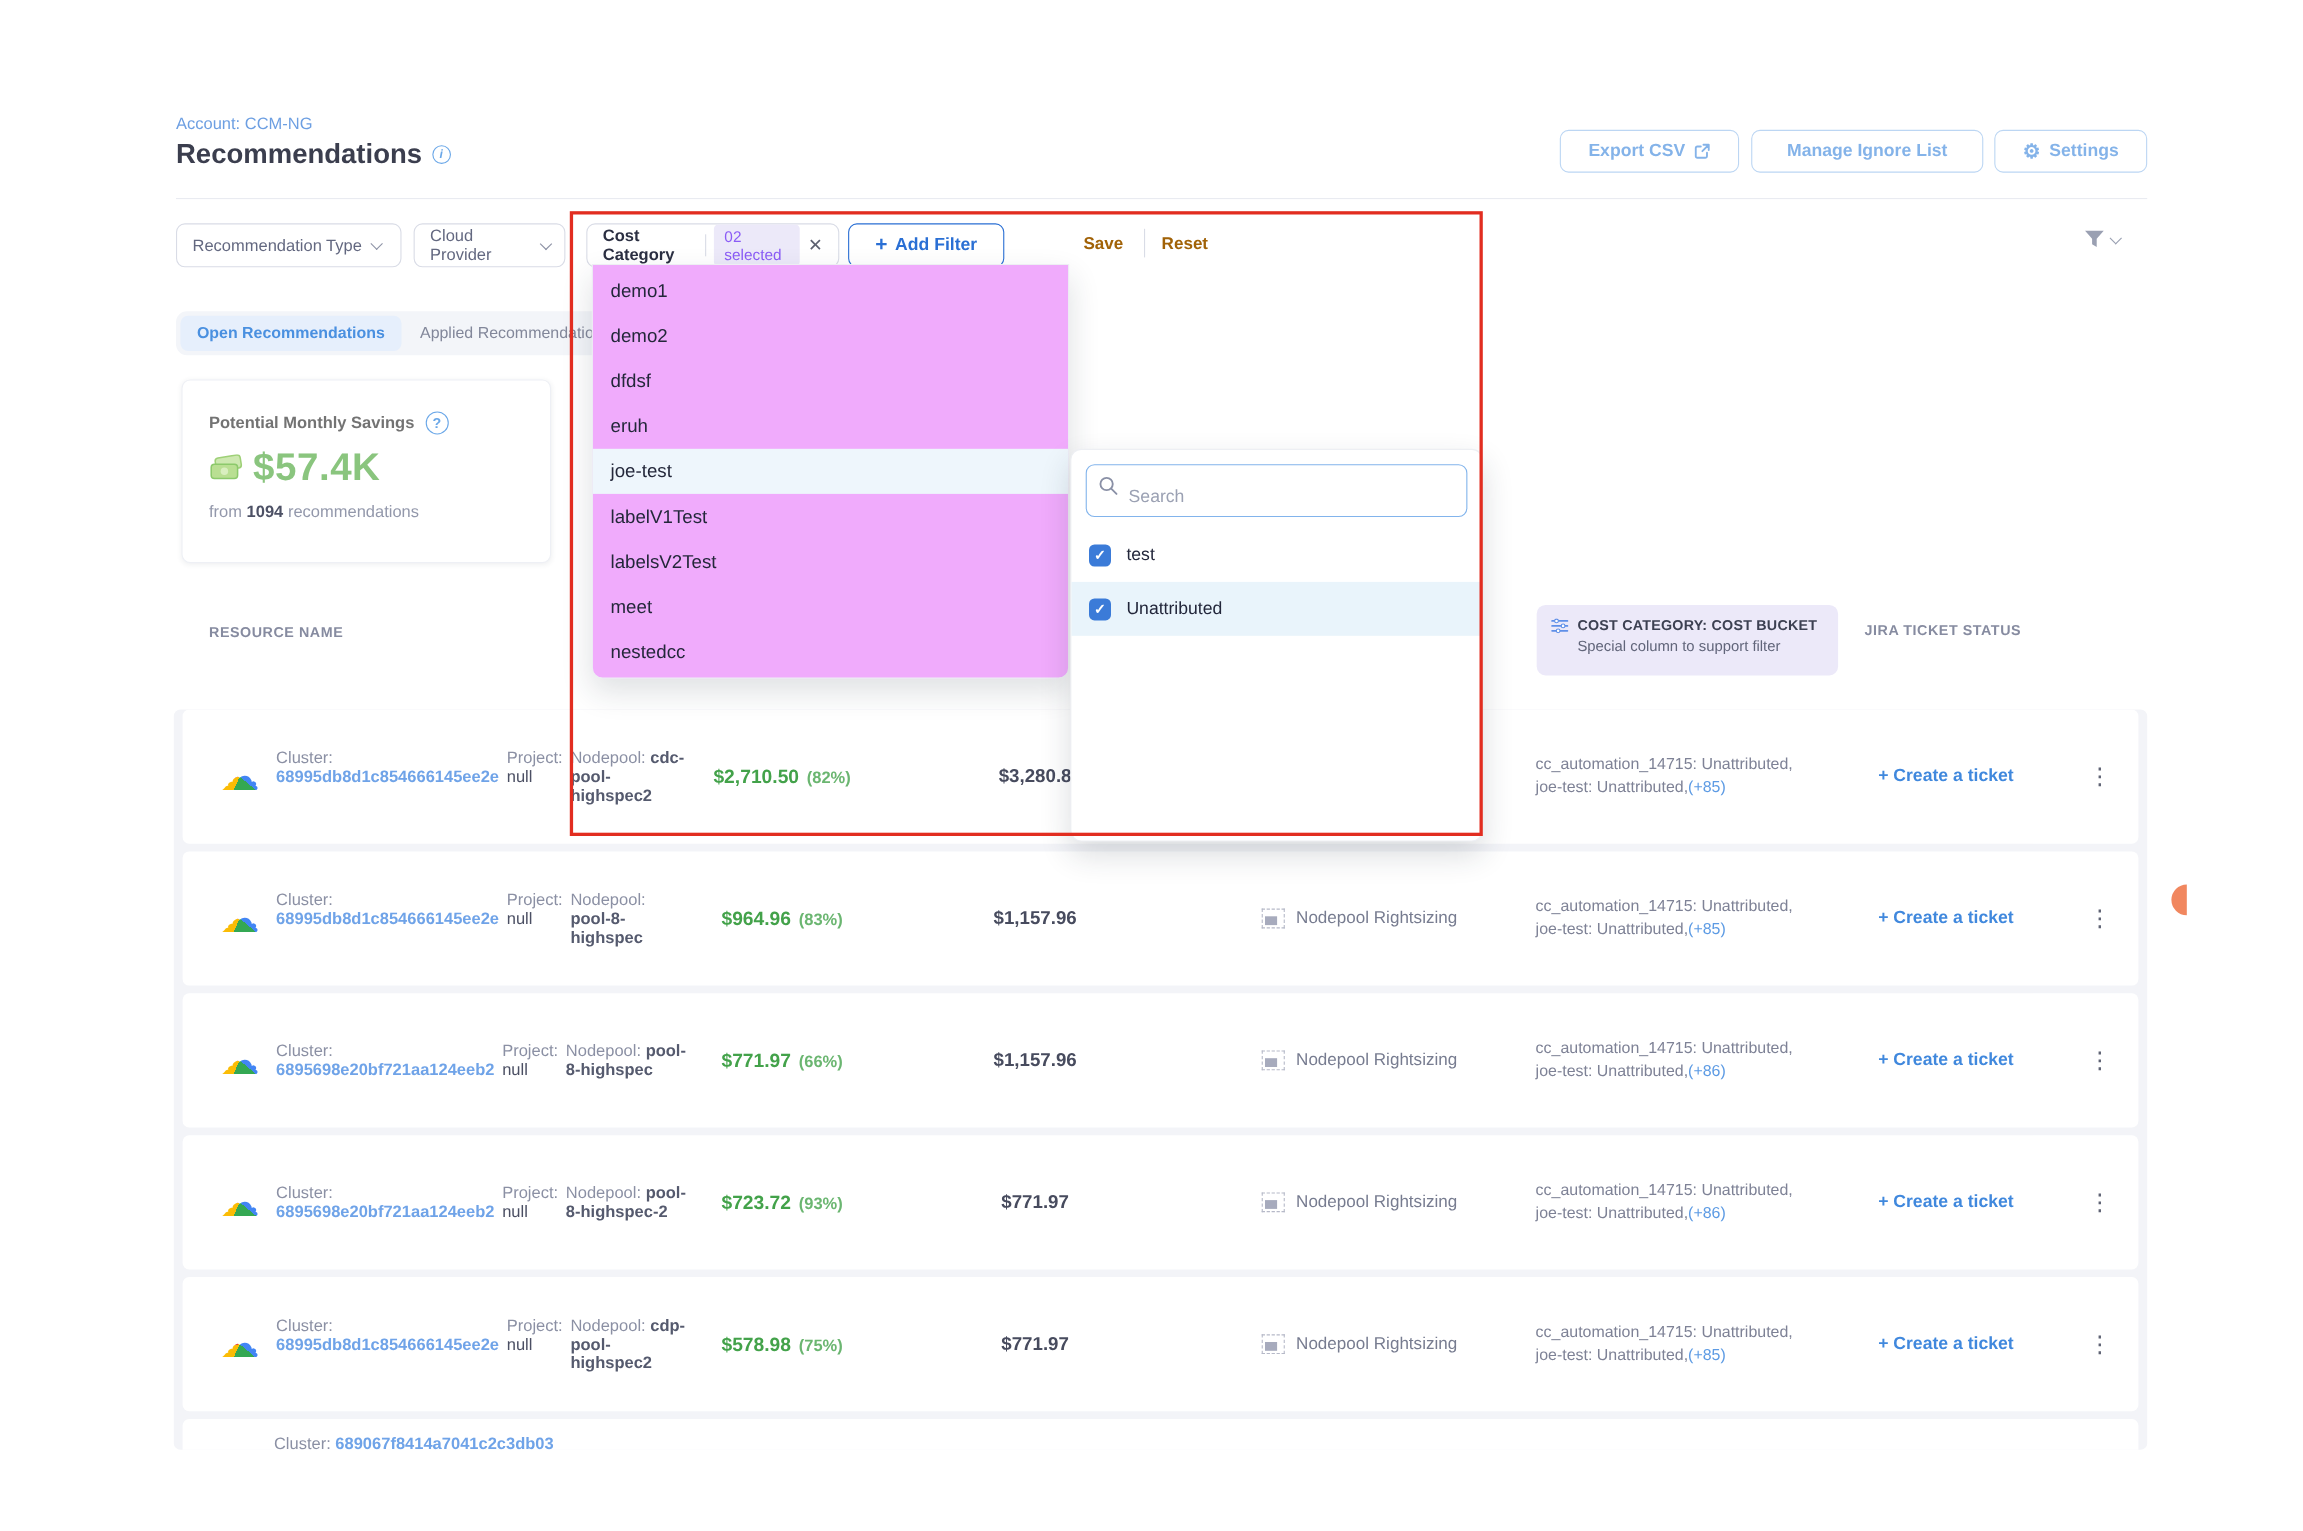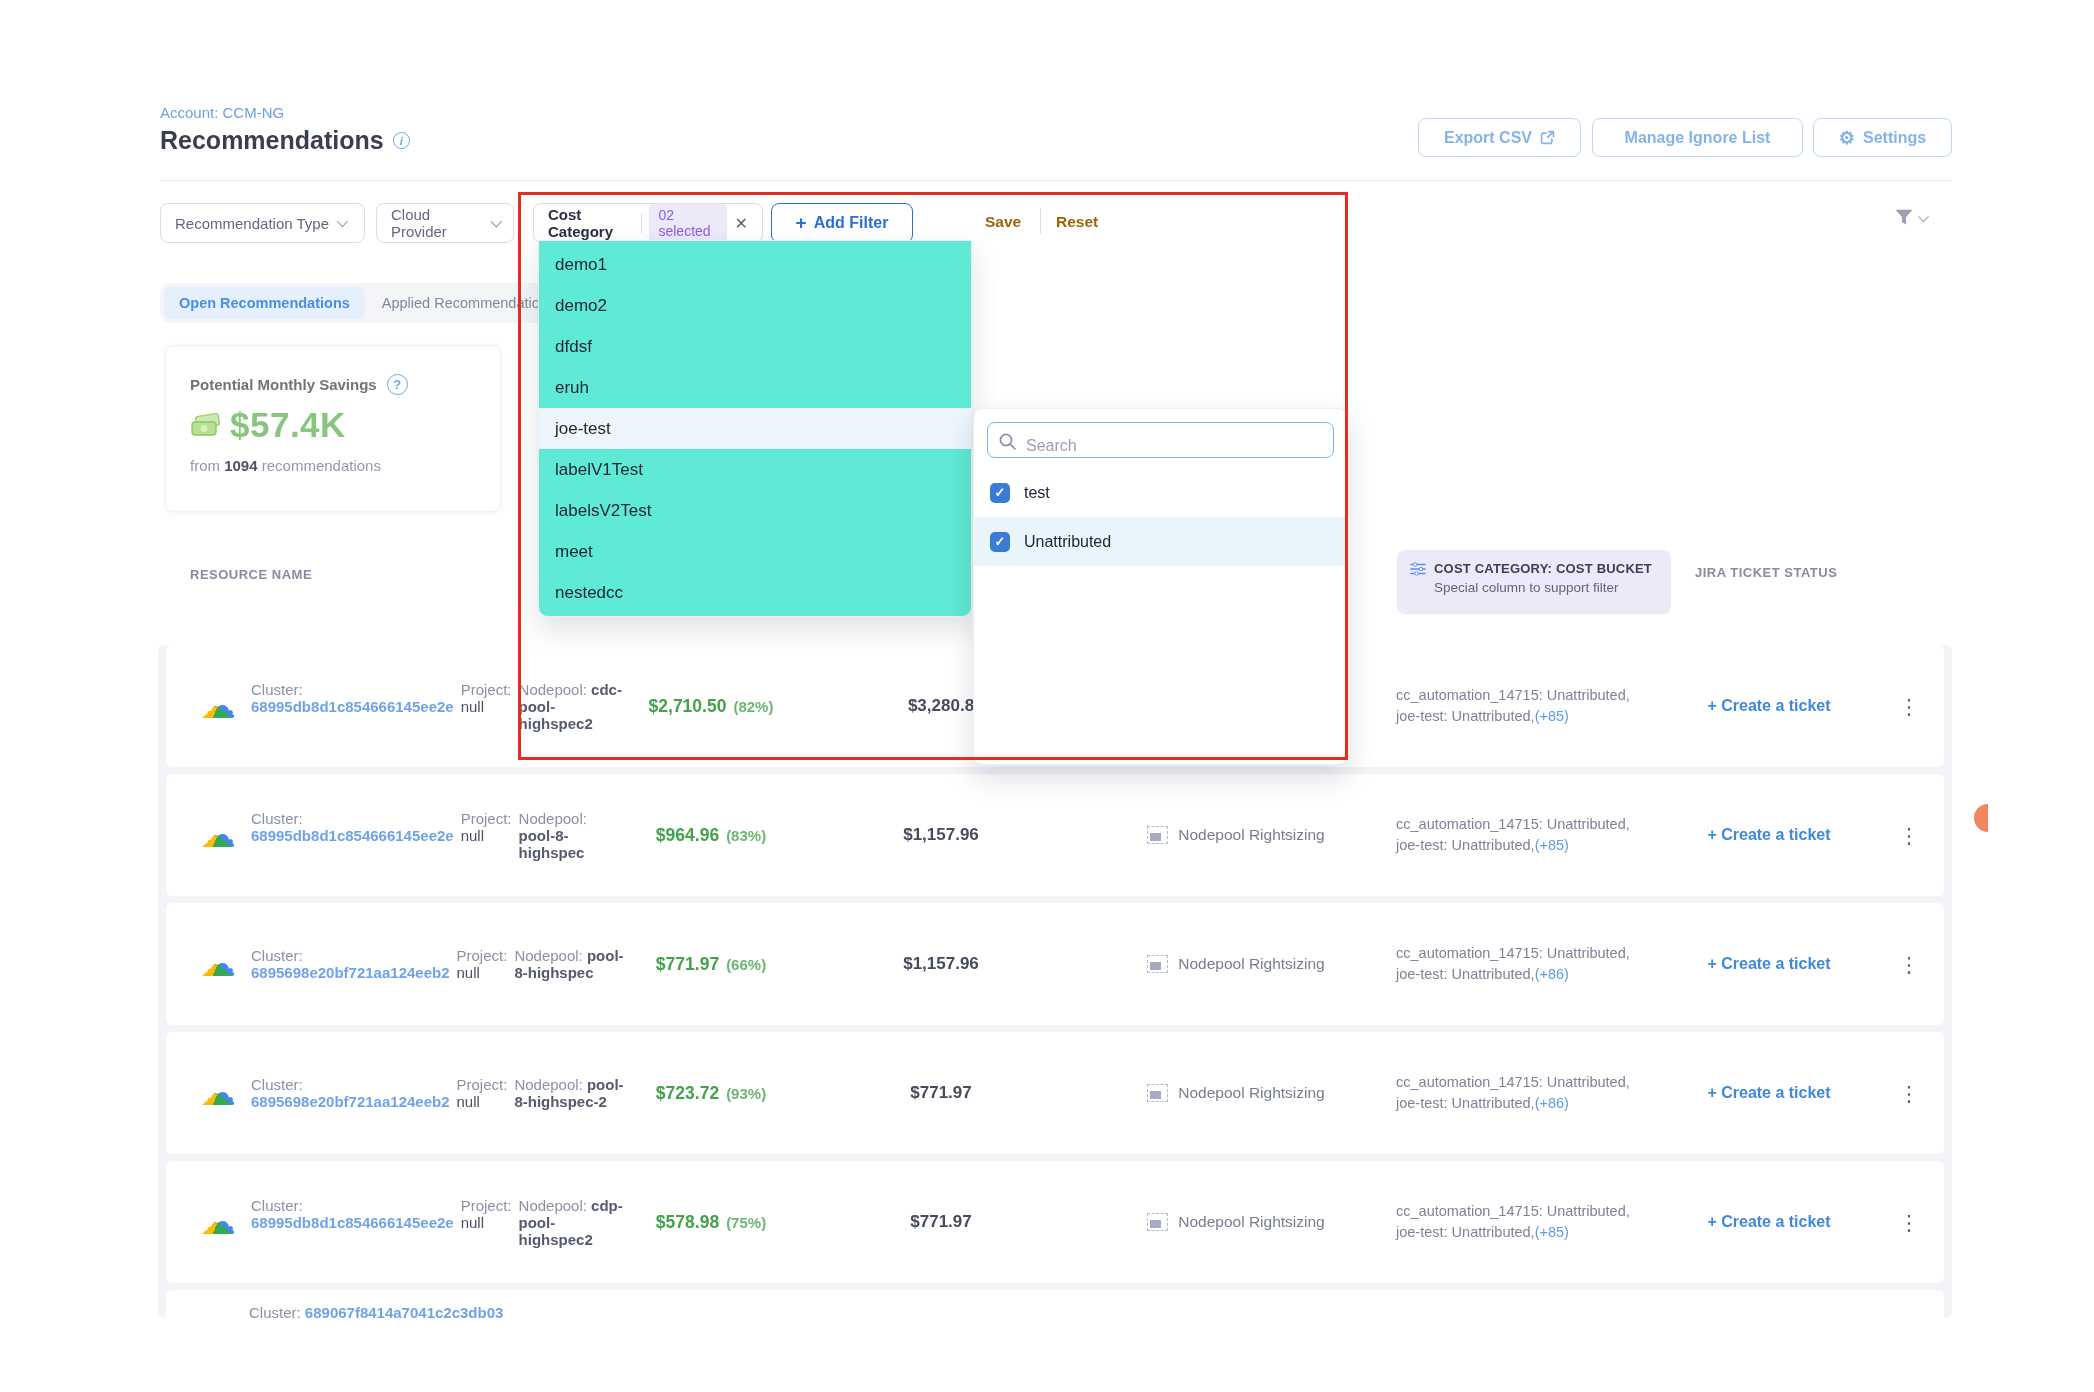--- a/index.html
+++ b/index.html
@@ -69,28 +69,28 @@
   .np-icon::after { content:""; position:absolute; left:2px; bottom:2px; width:11px; height:8px; background:#a7abbd; }
   .cell-type.empty { visibility:hidden; }
   .cell-cc { width:278px; padding-left:10px; font-size:14.5px; color:#7e8296; line-height:21px; }
   .cc-more { color:#5d9be4; }
   .cell-jira { width:210px; text-align:center; font-size:16px; font-weight:700; color:#4088dd; cursor:pointer; }
   .cell-menu { flex:1; display:flex; justify-content:center; }
   .kebab { color:#5f6374; font-size:21px; letter-spacing:0; cursor:pointer; line-height:1; }
   .partial-row { margin:0 0 0 8px; width:1778px; height:60px; background:#fff; border-radius:6px 6px 0 0; padding:14px 0 0 83px; font-size:15px; }
 
   
-  .dd-list { left:538px; top:240px; width:434px; background:#5eead4; border:1px solid #edeff3; border-radius:0 0 10px 10px; box-shadow:0 12px 28px rgba(31,41,55,.14); z-index:20; padding:3px 0; }
+  .dd-list { left:538px; top:240px; width:434px; background:#f0abfc; border:1px solid #edeff3; border-radius:0 0 10px 10px; box-shadow:0 12px 28px rgba(31,41,55,.14); z-index:20; padding:3px 0; }
   .dd-item { height:41px; display:flex; align-items:center; padding-left:16px; font-size:17px; color:#23273a; cursor:pointer; }
   .dd-item.hl { background:#eef6fc; }
 
   
   .bucket-panel { left:973px; top:408px; width:375px; height:357px; background:#fff; border:1px solid #edeff3; border-radius:10px; box-shadow:0 12px 28px rgba(31,41,55,.16); z-index:30; padding:13px; }
   .search-wrap { position:relative; }
-  .search-input { width:100%; height:36px; border:1.6px solid #82b4ec; border-radius:8px; padding:12px 10px 0 38px; font-size:16px; color:#23273a; outline:none; font-family:"Liberation Sans",sans-serif; }
+  .search-input { width:100%; height:48px; border:1.6px solid #82b4ec; border-radius:8px; padding:12px 10px 0 38px; font-size:16px; color:#23273a; outline:none; font-family:"Liberation Sans",sans-serif; }
   .search-input::placeholder { color:#9ba1b3; }
   .search-icon { position:absolute; left:11px; top:10px; }
   .opt-row { height:49px; display:flex; align-items:center; margin:0 -13px; padding-left:16px; gap:14px; cursor:pointer; }
   .opt-row.hl { background:#e9f4fb; }
   .opt-row:first-of-type { margin-top:10px; }
   .cbx { width:20px; height:20px; border-radius:5px; background:#3b7bd8; color:#fff; font-size:13px; font-weight:700; display:flex; align-items:center; justify-content:center; flex:none; }
   .opt-label { font-size:16px; color:#22263a; }
 
   
   .red-annot { left:518px; top:192px; width:830px; height:568px; border:3px solid #e22d20; z-index:100; pointer-events:none; }

